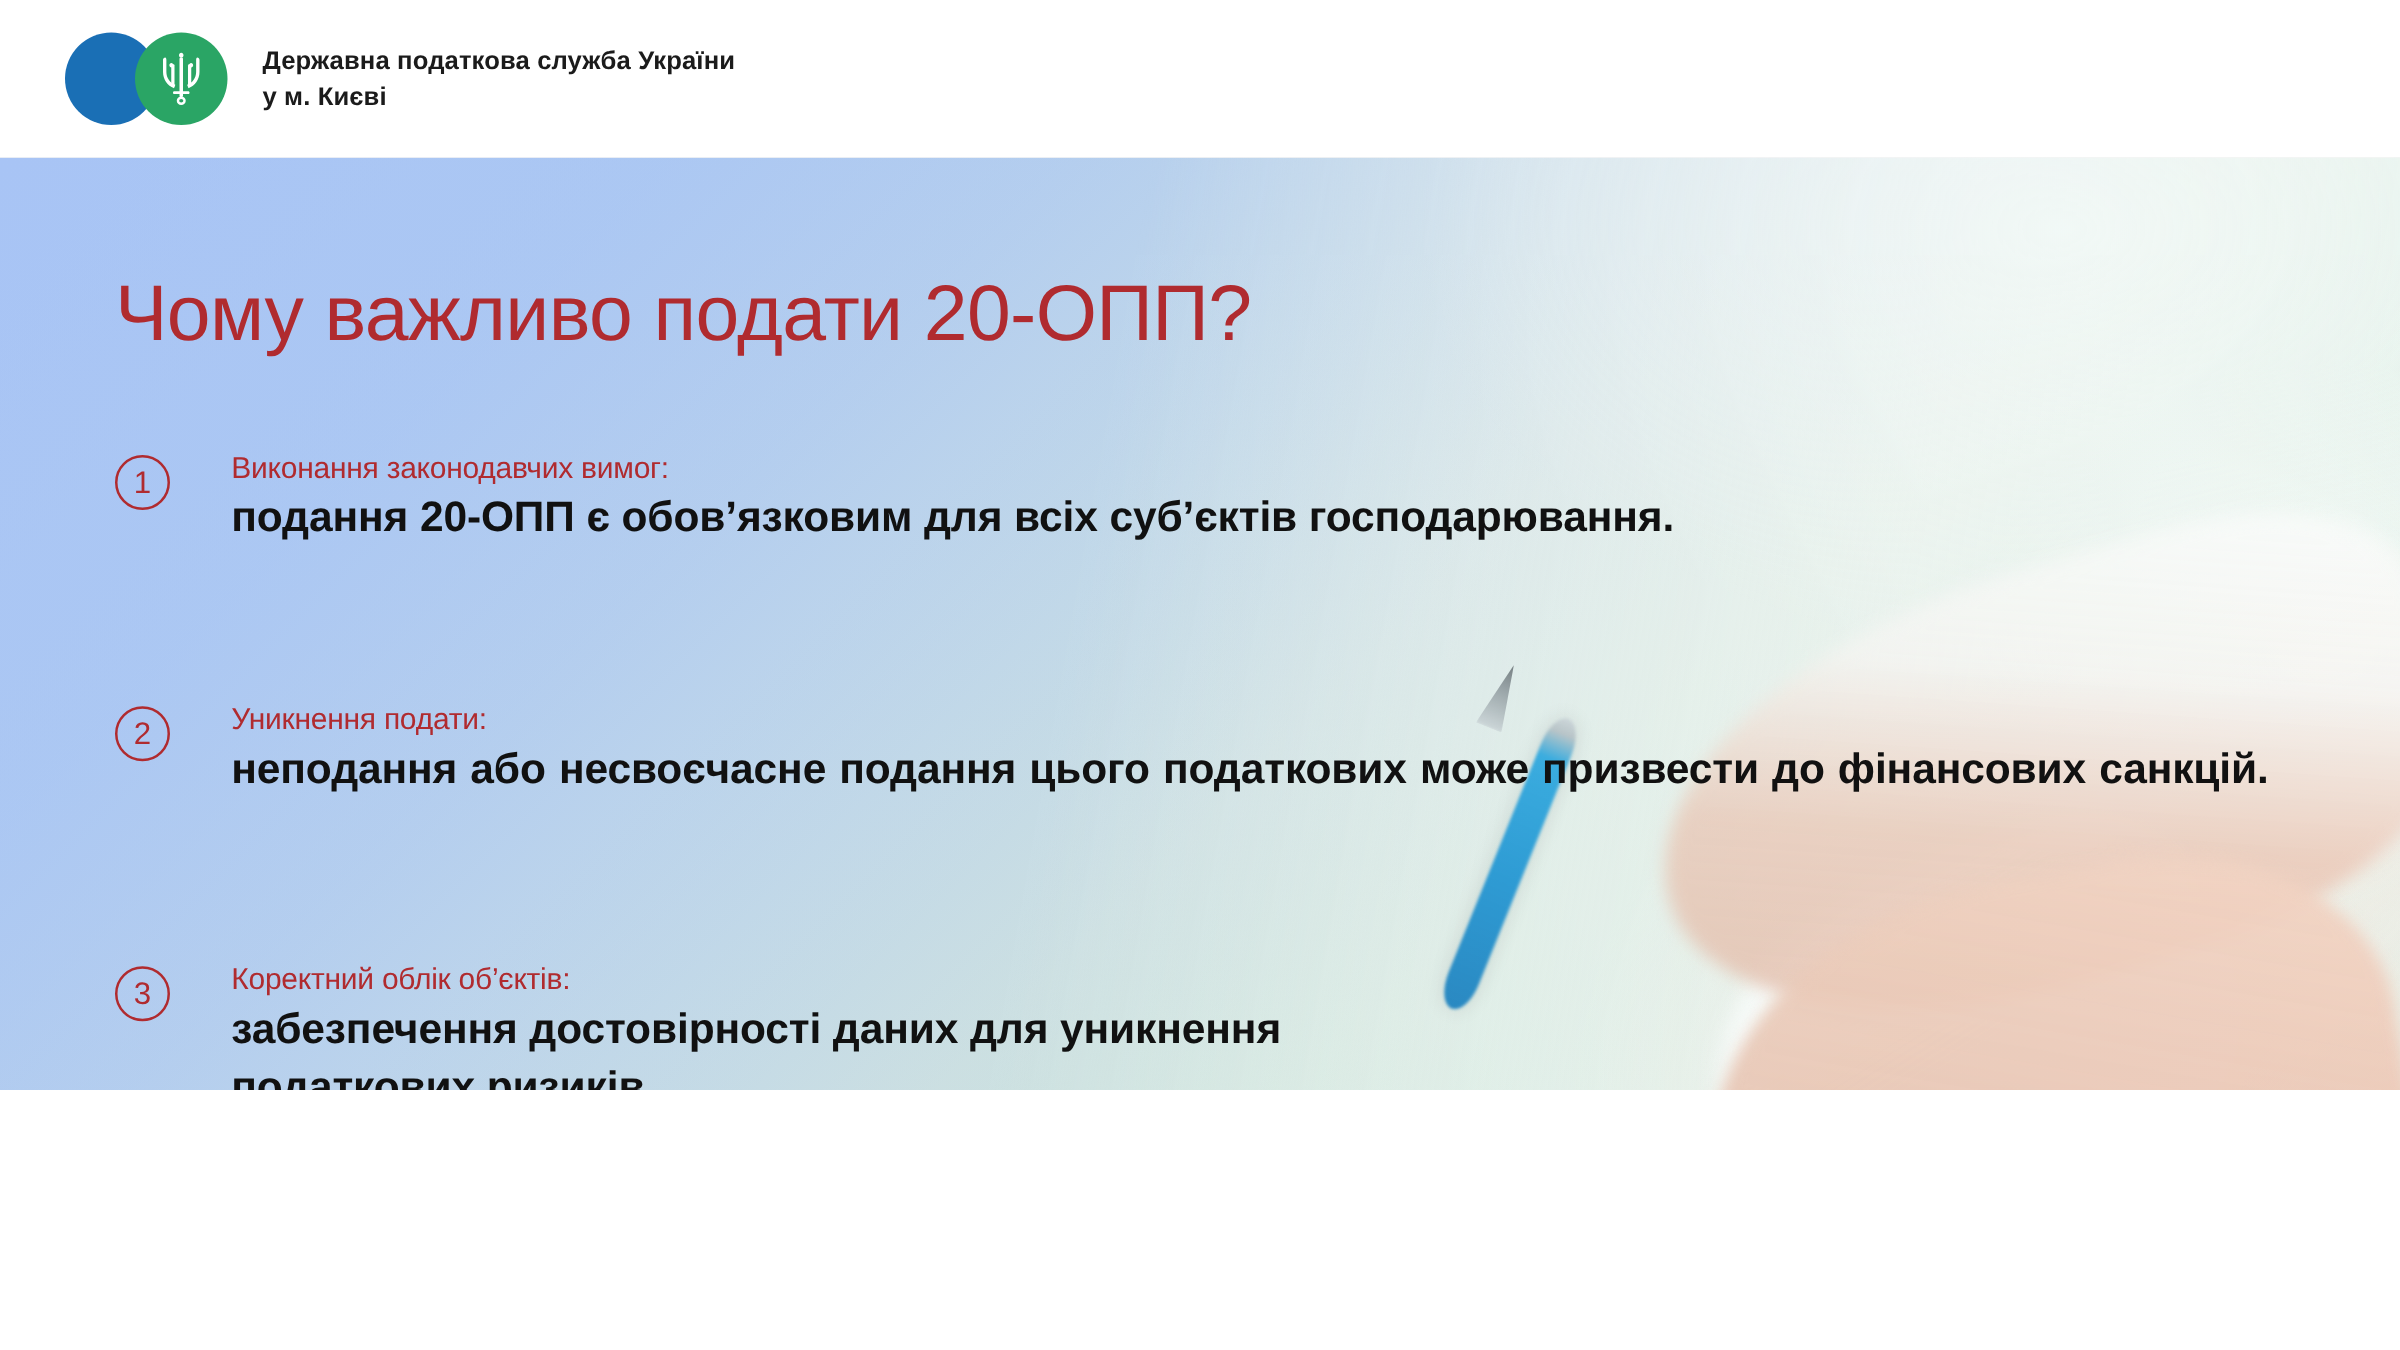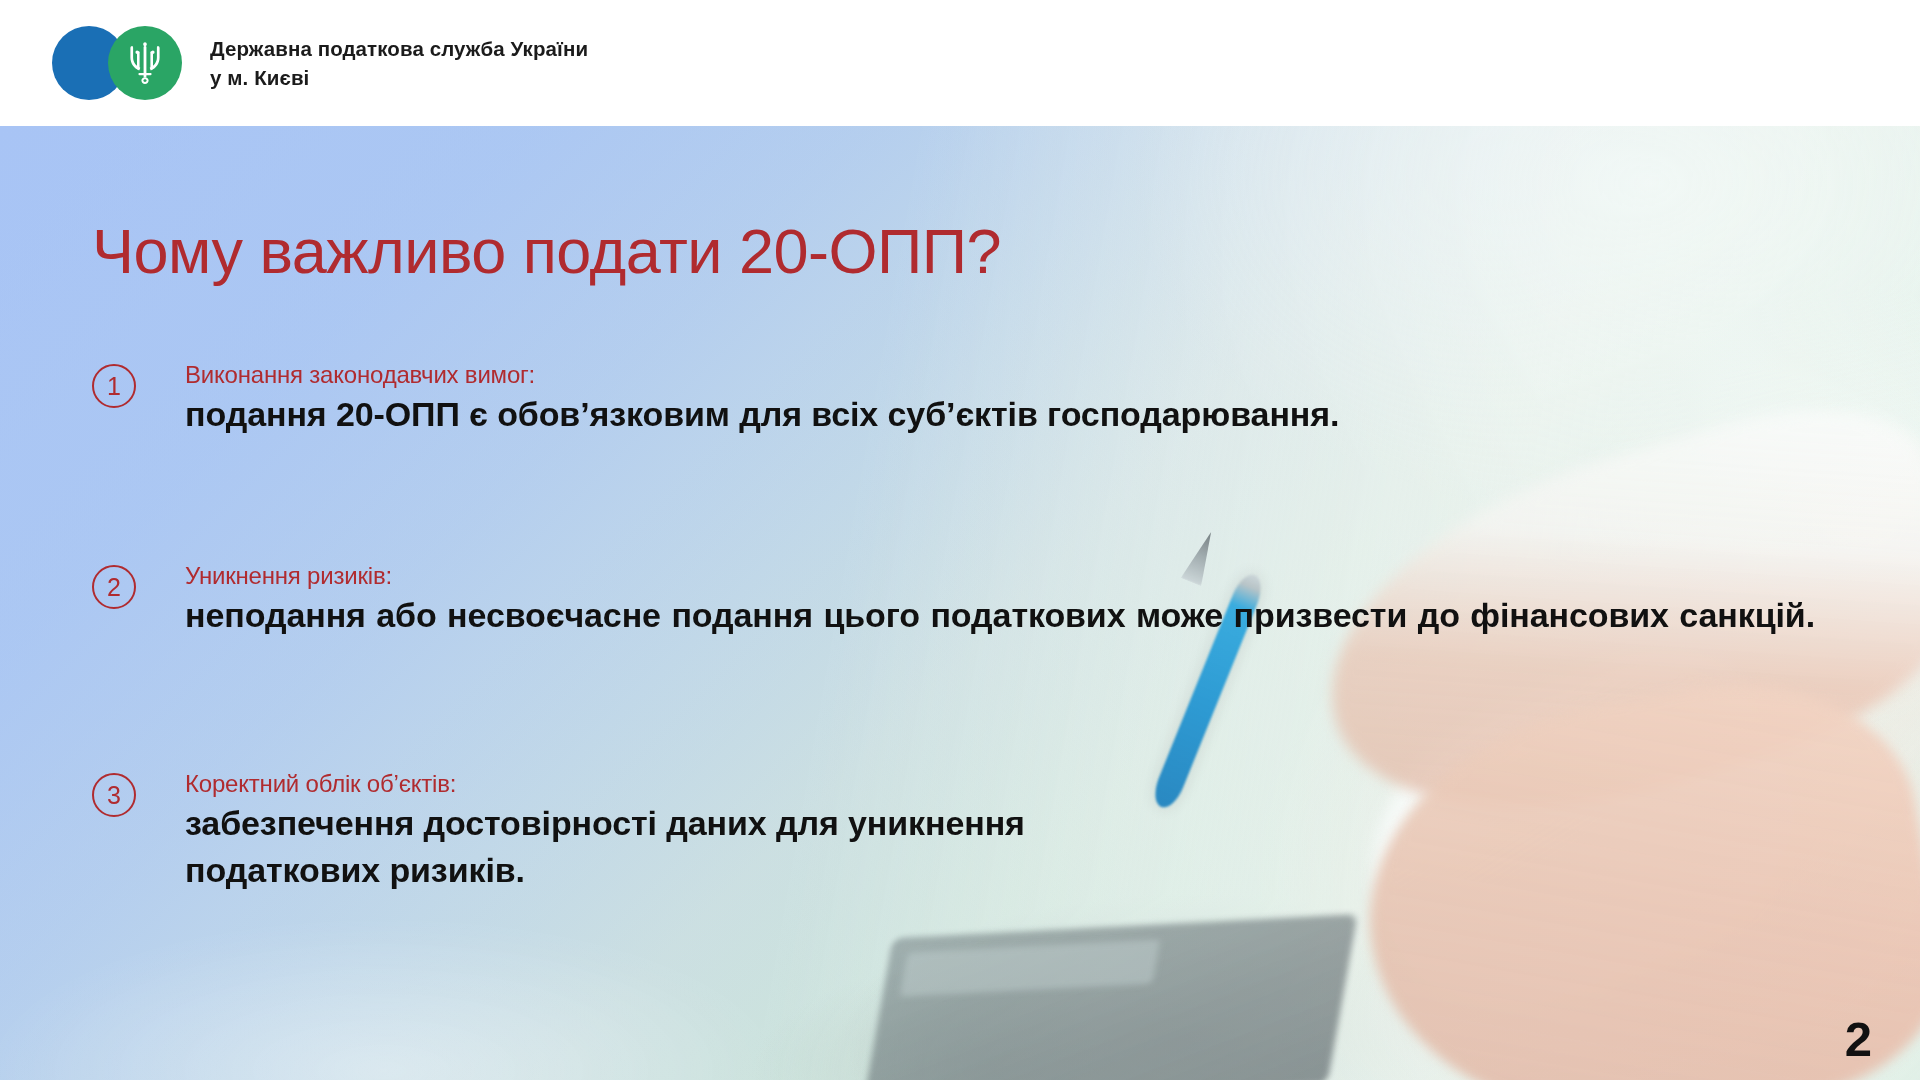--- a/index.html
+++ b/index.html
@@ -9,21 +9,21 @@
     width: 1920px;
     height: 1080px;
     overflow: hidden;
     background: #ffffff;
     font-family: "Liberation Sans", "DejaVu Sans", sans-serif;
   }
 
   .slide {
     position: relative;
     width: 1920px;
-    height: 1080px;
+    height: 872px;
     overflow: hidden;
     background: #e5e5e5;
   }
 
   
   .header {
     position: absolute;
     top: 0; left: 0;
     width: 1920px;
     height: 126px;
@@ -332,21 +332,21 @@
         <div class="bullet-num">1</div>
         <div class="item-body">
           <div class="item-heading">Виконання законодавчих вимог:</div>
           <div class="item-text">подання 20-ОПП є обов’язковим для всіх суб’єктів господарювання.</div>
         </div>
       </div>
 
       <div class="item item-2">
         <div class="bullet-num">2</div>
         <div class="item-body">
-          <div class="item-heading">Уникнення ризиків:</div>
+          <div class="item-heading">Уникнення подати:</div>
           <div class="item-text justified">неподання або несвоєчасне подання цього податкових може призвести до фінансових санкцій.</div>
         </div>
       </div>
 
       <div class="item item-3">
         <div class="bullet-num">3</div>
         <div class="item-body">
           <div class="item-heading">Коректний облік об’єктів:</div>
           <div class="item-text">забезпечення достовірності даних для уникнення</div>
           <div class="item-text">податкових ризиків.</div>

